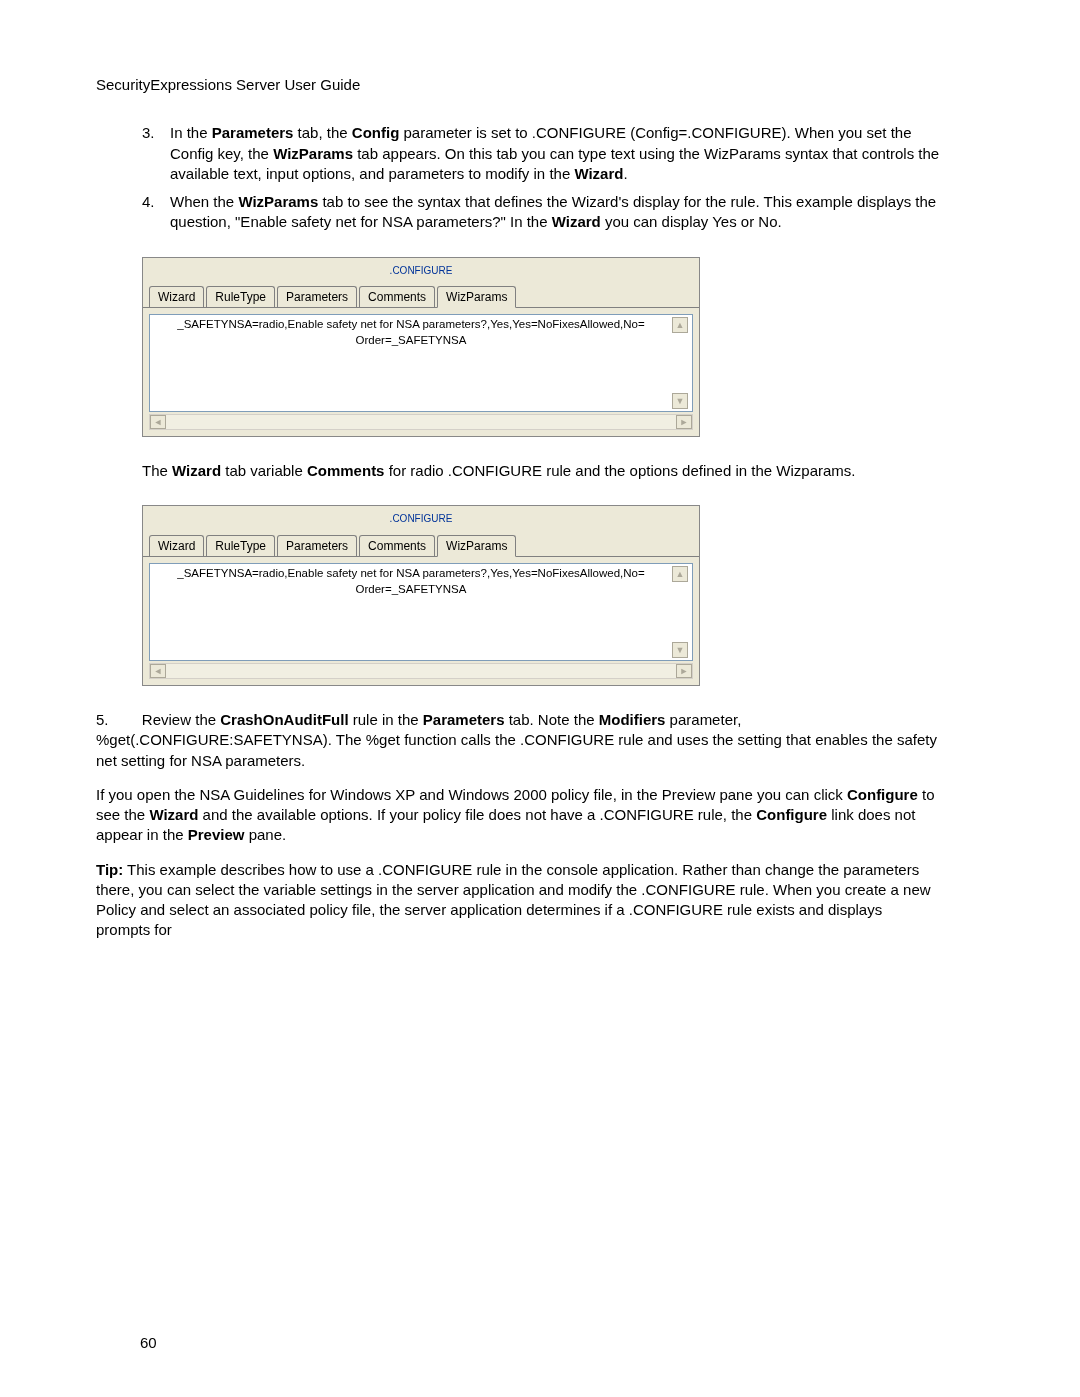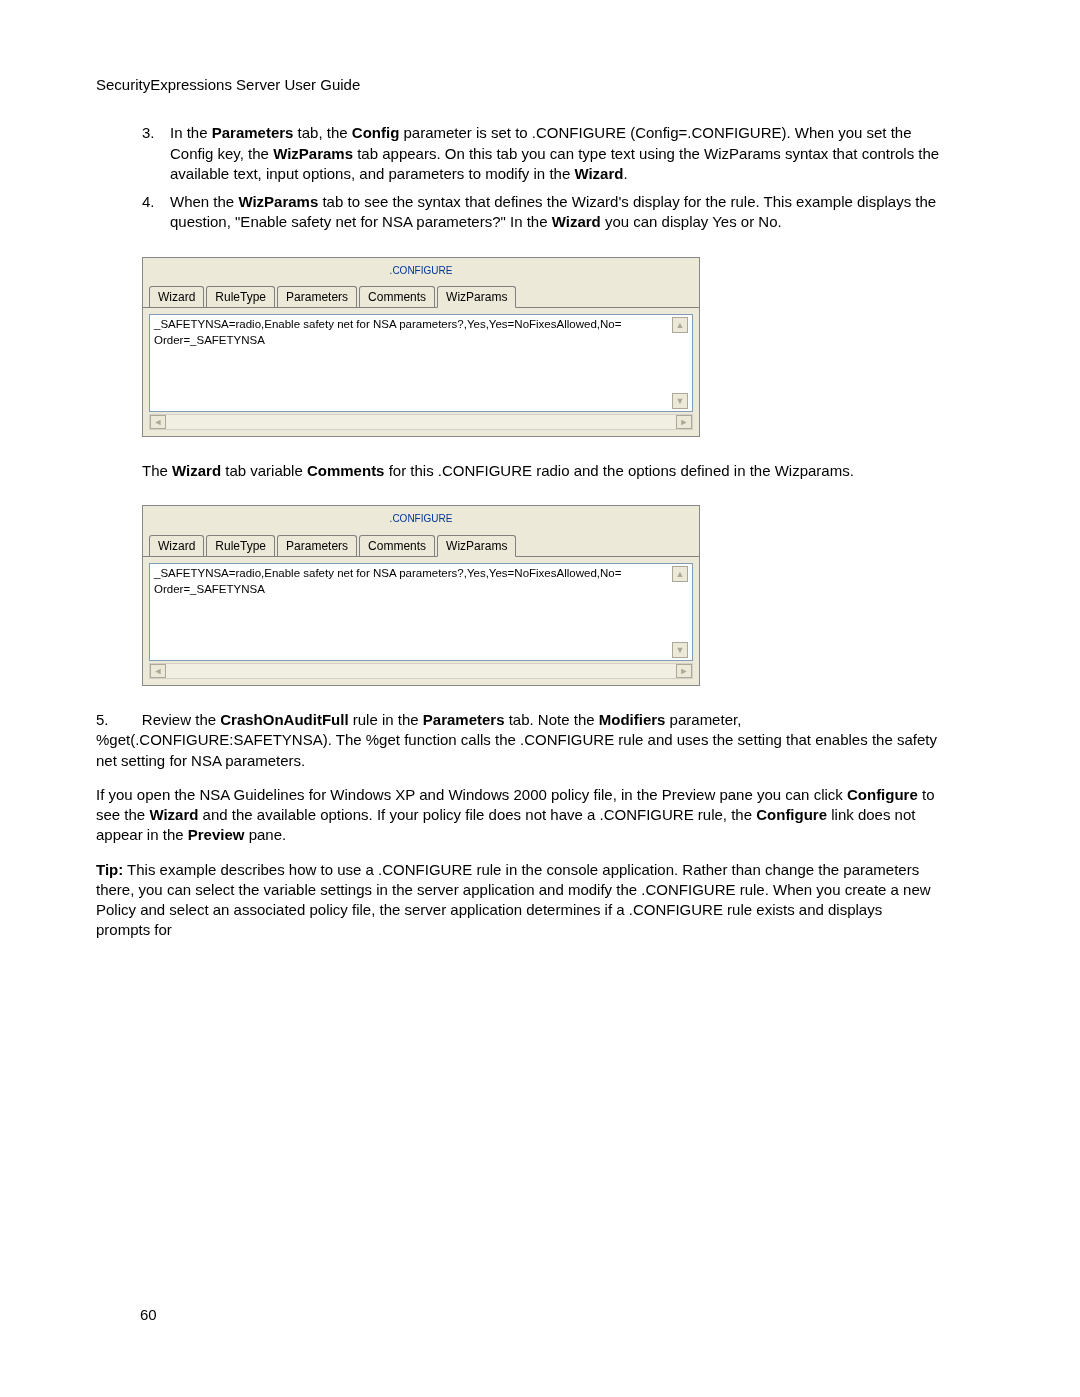--- a/index.html
+++ b/index.html
@@ -88,20 +88,21 @@
     background: #fff;
     border: 1px solid #7f9db9;
     height: 98px;
     box-sizing: border-box;
     padding: 2px 4px;
     font-family: Tahoma, Arial, sans-serif;
     font-size: 11.5px;
     color: #000;
     overflow: hidden;
     display: flex;
+    text-align: center;
   }
   .textpane .content { flex: 1; white-space: pre-wrap; word-break: break-all; }
   .textpane .vsb {
     flex: 0 0 16px;
     margin-left: 4px;
     display: flex;
     flex-direction: column;
     justify-content: space-between;
   }
   .sb-btn-v, .sb-btn-h {
@@ -123,21 +124,21 @@
     justify-content: space-between;
     margin-top: 2px;
     border: 1px solid #d4d0c8;
     box-sizing: border-box;
   }
   .sb-btn-h { width: 16px; height: 14px; }
 
   .page-num {
     position: absolute;
     left: 140px;
-    bottom: 72px;
+    bottom: 44px;
     font-size: 15px;
   }
 </style>
 </head>
 <body>
 
 <div class="page">
 
   <div class="header-title">SecurityExpressions Server User Guide</div>
 
@@ -174,21 +175,21 @@
         </div>
       </div>
       <div class="hsb">
         <div class="sb-btn-h">◄</div>
         <div class="sb-btn-h">►</div>
       </div>
     </div>
   </div>
 
   <div class="indent-para">
-    <span>The </span><span class="bold">Wizard</span><span> tab variable </span><span class="bold">Comments</span><span> for this .CONFIGURE radio and the options defined in the Wizparams.</span>
+    <span>The </span><span class="bold">Wizard</span><span> tab variable </span><span class="bold">Comments</span><span> for radio .CONFIGURE rule and the options defined in the Wizparams.</span>
   </div>
 
   <div class="shot">
     <div class="shot-title">.CONFIGURE</div>
     <div class="tabrow">
       <div class="tab">Wizard</div>
       <div class="tab">RuleType</div>
       <div class="tab">Parameters</div>
       <div class="tab">Comments</div>
       <div class="tab active">WizParams</div>

